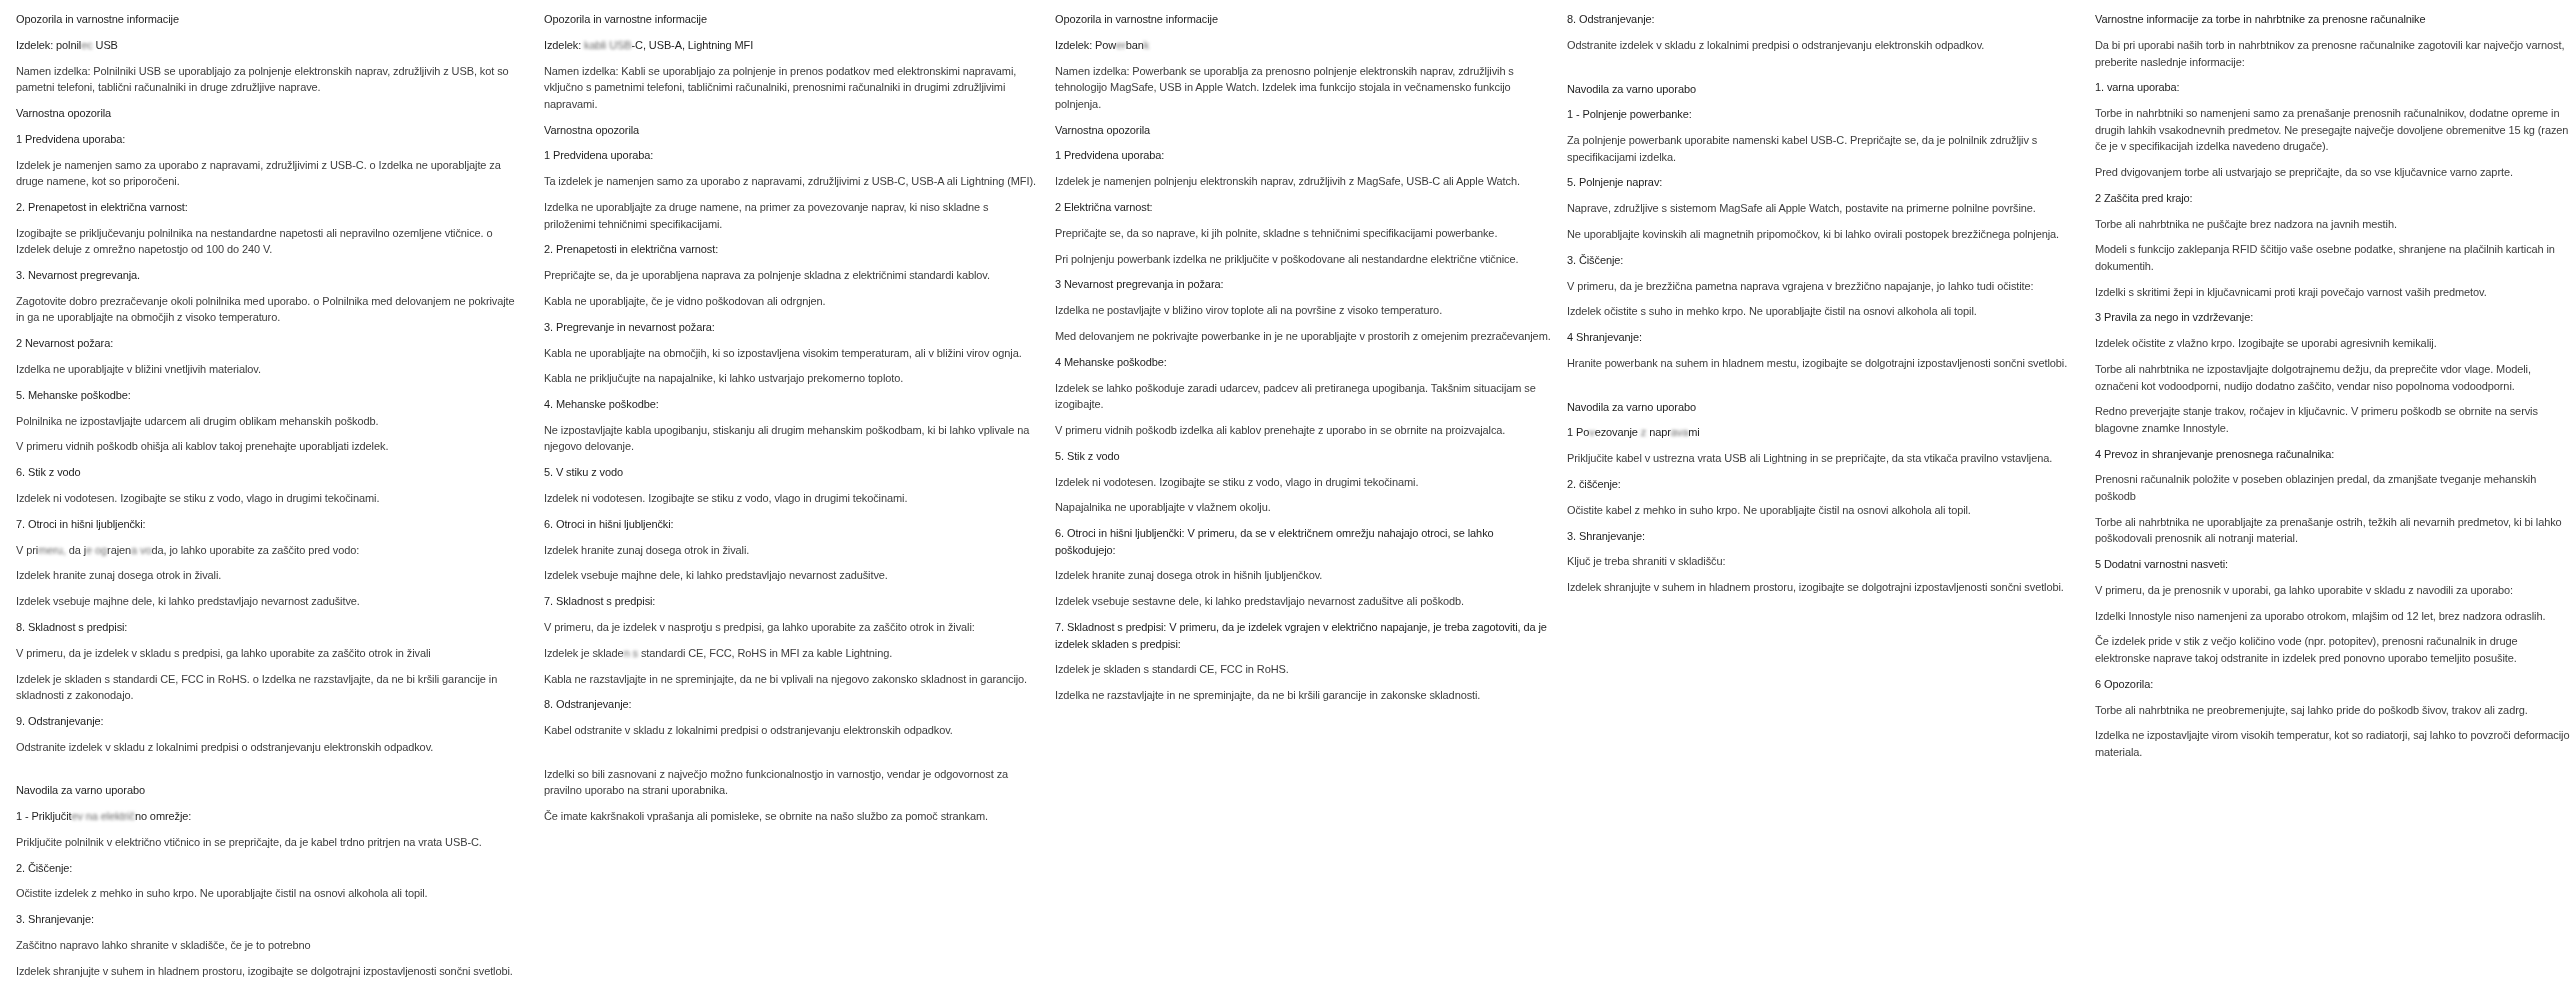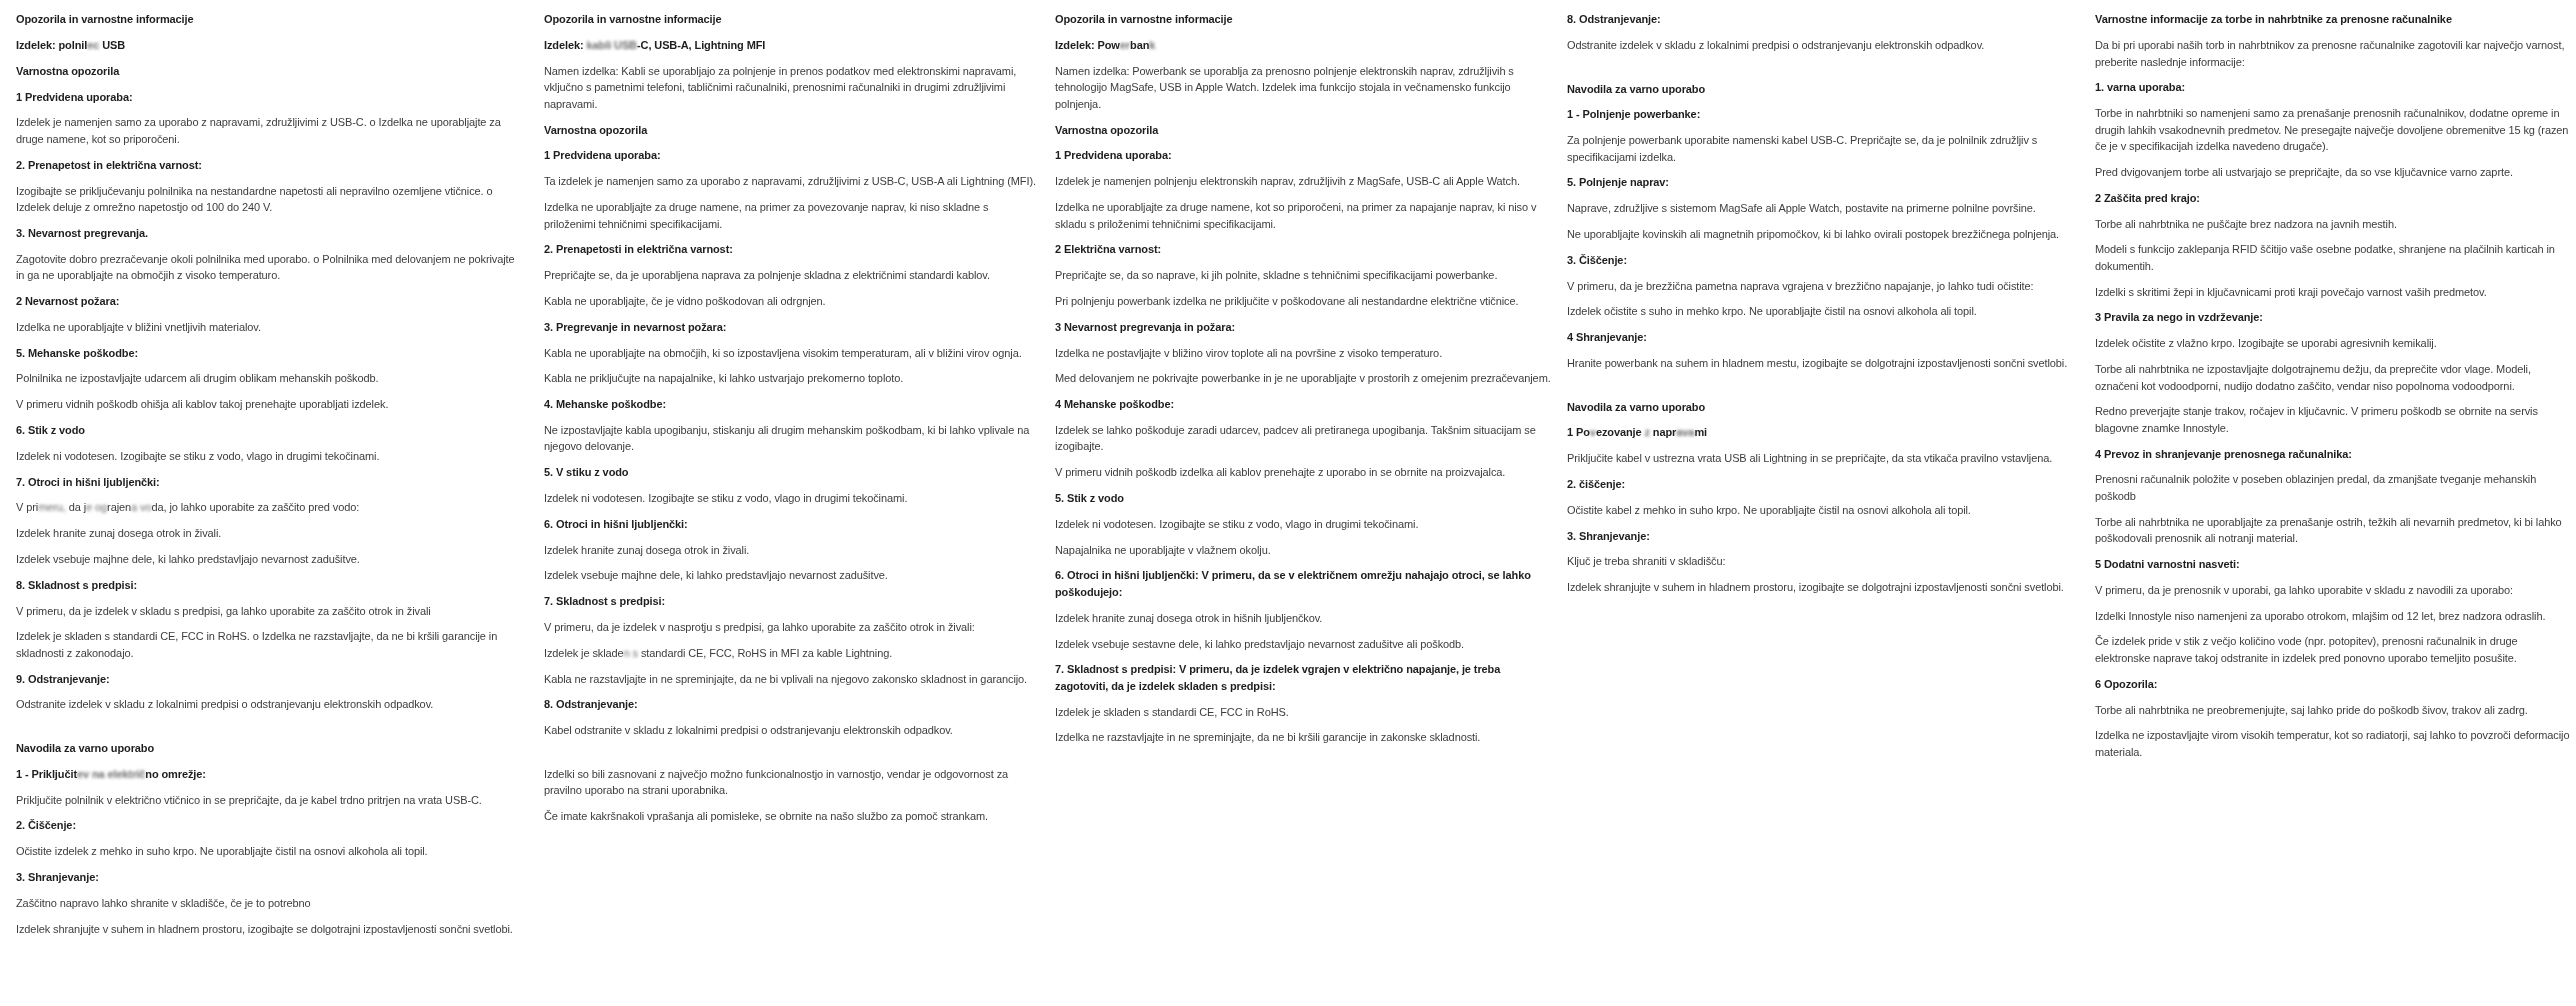--- a/index.html
+++ b/index.html
@@ -27,21 +27,21 @@
   .col {
     position: absolute;
     top: 11.3px;
   }
   .col-0 { left: 16px;   width: 501px; }
   .col-1 { left: 544px;  width: 497px; }
   .col-2 { left: 1055px; width: 501px; }
   .col-3 { left: 1567px; width: 501px; }
   .col-4 { left: 2095px; width: 480px; }
   .h {
-    font-weight: bold;
+    font-weight: normal;
     color: #1e1e1e;
     margin: 0 0 9.3px 0;
   }
   .p {
     margin: 0 0 9.3px 0;
   }
   .gap {
     margin-top: 27px;
   }
   .blur {
@@ -49,20 +49,21 @@
     color: #6a6a6a;
   }
 </style>
 </head>
 <body>
 
 <div id="page">
     <div class="col col-0">
       <div class="h"><span>Opozorila in varnostne informacije</span></div>
       <div class="h"><span>Izdelek: polnil</span><span class="blur">ec</span><span> USB</span></div>
+      <p class="p"><span>Namen izdelka: Polnilniki USB se uporabljajo za polnjenje elektronskih naprav, združljivih z USB, kot so pametni telefoni, tablični računalniki in druge združljive naprave.</span></p>
       <div class="h"><span>Varnostna opozorila</span></div>
       <div class="h"><span>1 Predvidena uporaba:</span></div>
       <p class="p"><span>Izdelek je namenjen samo za uporabo z napravami, združljivimi z USB-C. o Izdelka ne uporabljajte za druge namene, kot so priporočeni.</span></p>
       <div class="h"><span>2. Prenapetost in električna varnost:</span></div>
       <p class="p"><span>Izogibajte se priključevanju polnilnika na nestandardne napetosti ali nepravilno ozemljene vtičnice. o Izdelek deluje z omrežno napetostjo od 100 do 240 V.</span></p>
       <div class="h"><span>3. Nevarnost pregrevanja.</span></div>
       <p class="p"><span>Zagotovite dobro prezračevanje okoli polnilnika med uporabo. o Polnilnika med delovanjem ne pokrivajte in ga ne uporabljajte na območjih z visoko temperaturo.</span></p>
       <div class="h"><span>2 Nevarnost požara:</span></div>
       <p class="p"><span>Izdelka ne uporabljajte v bližini vnetljivih materialov.</span></p>
       <div class="h"><span>5. Mehanske poškodbe:</span></div>
@@ -118,21 +119,20 @@
       <p class="p gap"><span>Izdelki so bili zasnovani z največjo možno funkcionalnostjo in varnostjo, vendar je odgovornost za pravilno uporabo na strani uporabnika.</span></p>
       <p class="p"><span>Če imate kakršnakoli vprašanja ali pomisleke, se obrnite na našo službo za pomoč strankam.</span></p>
     </div>
     <div class="col col-2">
       <div class="h"><span>Opozorila in varnostne informacije</span></div>
       <div class="h"><span>Izdelek: Pow</span><span class="blur">er</span><span>ban</span><span class="blur">k</span></div>
       <p class="p"><span>Namen izdelka: Powerbank se uporablja za prenosno polnjenje elektronskih naprav, združljivih s tehnologijo MagSafe, USB in Apple Watch. Izdelek ima funkcijo stojala in večnamensko funkcijo polnjenja.</span></p>
       <div class="h"><span>Varnostna opozorila</span></div>
       <div class="h"><span>1 Predvidena uporaba:</span></div>
       <p class="p"><span>Izdelek je namenjen polnjenju elektronskih naprav, združljivih z MagSafe, USB-C ali Apple Watch.</span></p>
-      <p class="p"><span>Izdelka ne uporabljajte za druge namene, kot so priporočeni, na primer za napajanje naprav, ki niso v skladu s priloženimi tehničnimi specifikacijami.</span></p>
       <div class="h"><span>2 Električna varnost:</span></div>
       <p class="p"><span>Prepričajte se, da so naprave, ki jih polnite, skladne s tehničnimi specifikacijami powerbanke.</span></p>
       <p class="p"><span>Pri polnjenju powerbank izdelka ne priključite v poškodovane ali nestandardne električne vtičnice.</span></p>
       <div class="h"><span>3 Nevarnost pregrevanja in požara:</span></div>
       <p class="p"><span>Izdelka ne postavljajte v bližino virov toplote ali na površine z visoko temperaturo.</span></p>
       <p class="p"><span>Med delovanjem ne pokrivajte powerbanke in je ne uporabljajte v prostorih z omejenim prezračevanjem.</span></p>
       <div class="h"><span>4 Mehanske poškodbe:</span></div>
       <p class="p"><span>Izdelek se lahko poškoduje zaradi udarcev, padcev ali pretiranega upogibanja. Takšnim situacijam se izogibajte.</span></p>
       <p class="p"><span>V primeru vidnih poškodb izdelka ali kablov prenehajte z uporabo in se obrnite na proizvajalca.</span></p>
       <div class="h"><span>5. Stik z vodo</span></div>

